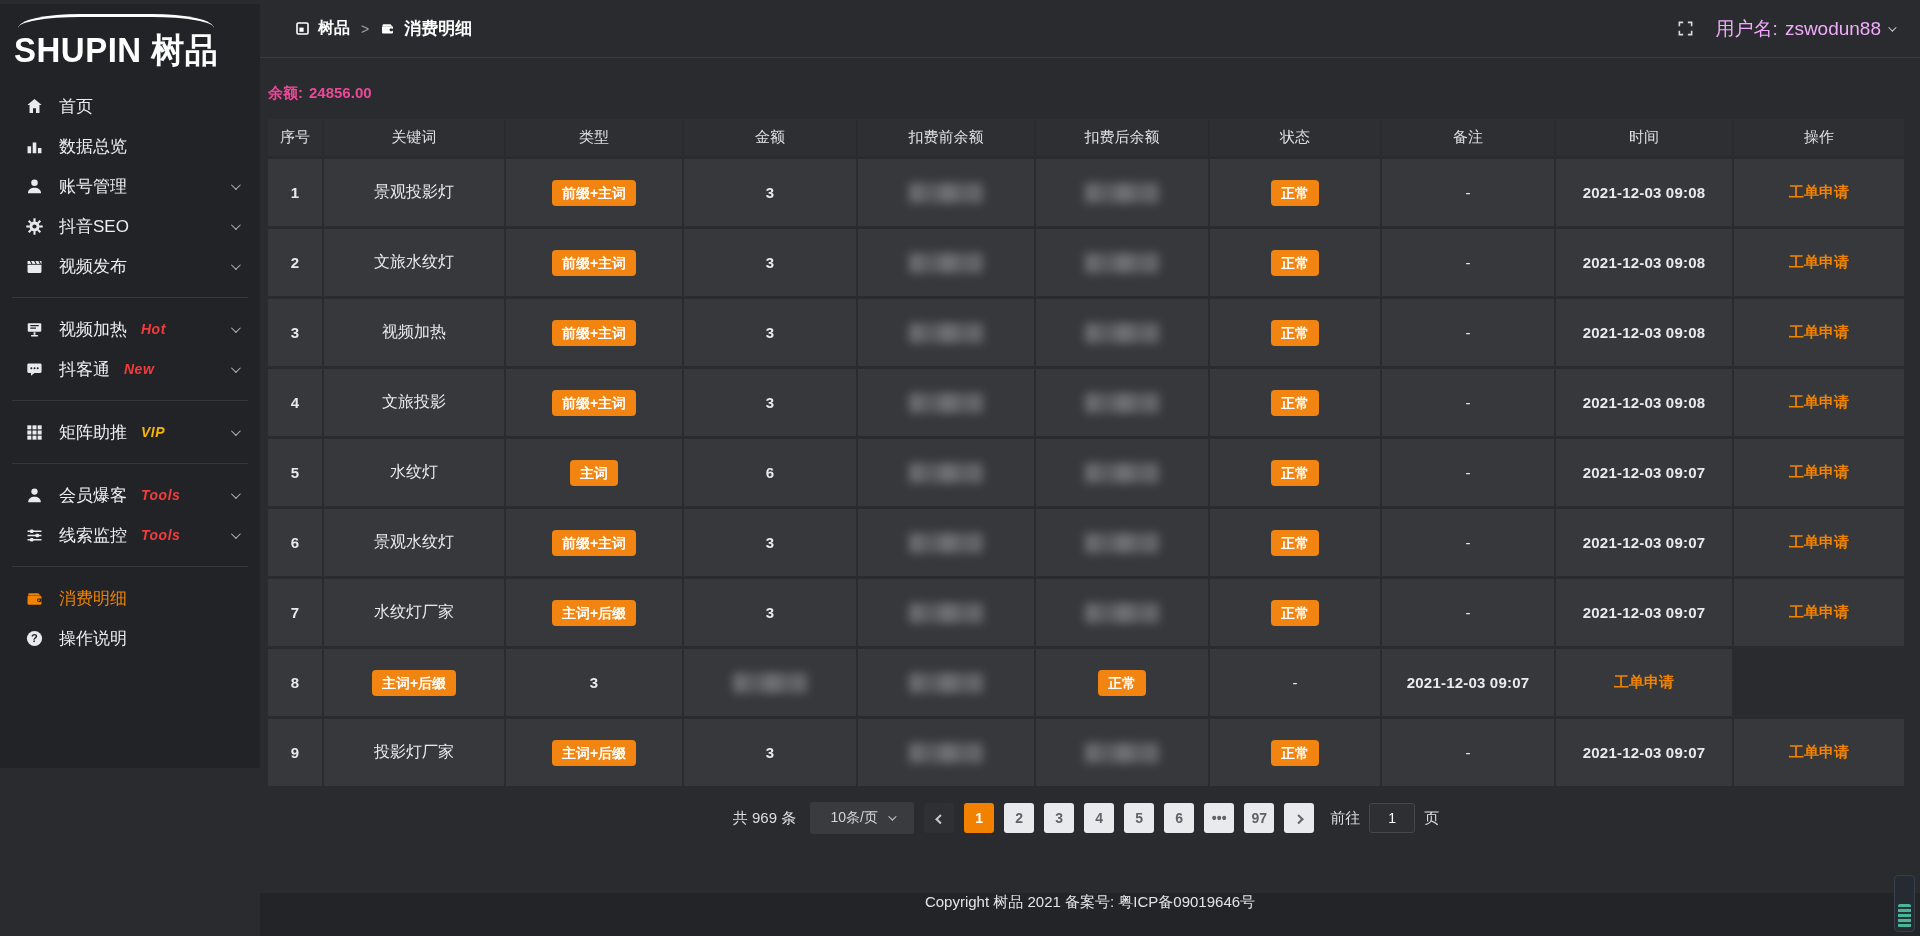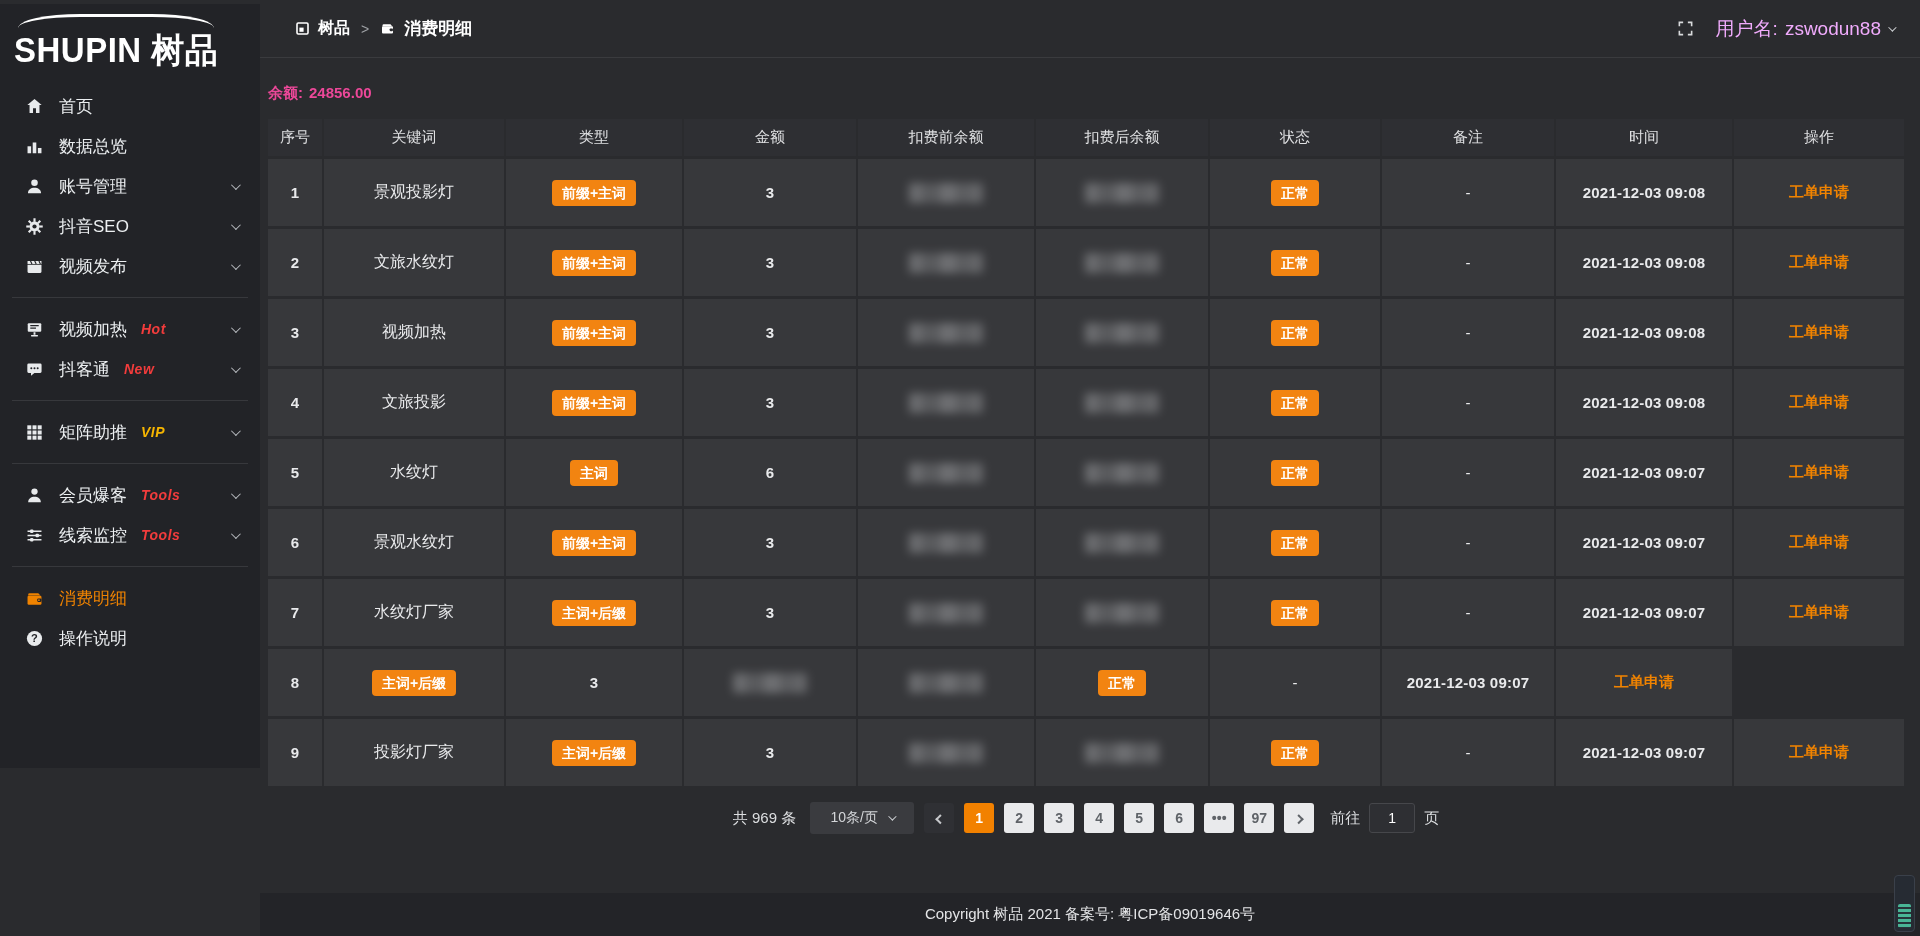--- a/index.html
+++ b/index.html
@@ -57,21 +57,21 @@
   .pg-select { width:104px; height:32px; background:#3a3b3f; border-radius:3px; display:flex; align-items:center; justify-content:center; gap:10px; font-size:14px; color:#d4d6d9; cursor:pointer; }
   .pg-btn { min-width:30px; height:30px; border-radius:3px; background:#e9eaec; color:#5f6368; font-size:14px; font-weight:700; display:flex; align-items:center; justify-content:center; cursor:pointer; border:none; }
   .pg-btn.dark { background:#2f3034; color:#c7c9cc; }
   .pg-btn.active { background:#f28100; color:#fff; }
   .arr { width:7px; height:7px; }
   .arr.left { border-left:2px solid #c7c9cc; border-bottom:2px solid #c7c9cc; transform:rotate(45deg) translateX(1px); }
   .arr.right { border-right:2px solid #5f6368; border-bottom:2px solid #5f6368; transform:rotate(-45deg) translateX(-1px); }
   .pg-goto { display:flex; align-items:center; gap:9px; font-size:15px; color:#dcdee0; margin-left:6px; }
   .goto-input { width:46px; height:30px; background:#2e2f33; border:1px solid #46474b; border-radius:3px; color:#fff; text-align:center; font-size:14px; font-family:inherit; }
   
-  .footer { position:absolute; left:0; right:0; bottom:0; height:43px; background:#232428; display:flex; align-items:center; justify-content:center; font-size:15px; color:#e3e4e6; }
+  .footer { position:absolute; left:0; right:0; bottom:0; height:43px; background:#232428; display:flex; align-items:flex-start; justify-content:center; font-size:15px; color:#e3e4e6; }
   
   .corner-widget { position:fixed; right:5px; bottom:4px; width:21px; height:57px; background:#262b33; border:1px solid #3a404a; border-radius:4px; z-index:9; overflow:hidden; }
   .corner-widget .stripes { position:absolute; left:3px; right:3px; bottom:3px; height:24px;
     background:repeating-linear-gradient(180deg,#49b596 0 3px,#27343a 3px 5px); border-radius:2px; }
   svg { display:block; }
 </style>
 </head>
 <body>
 
 <aside class="sidebar">

